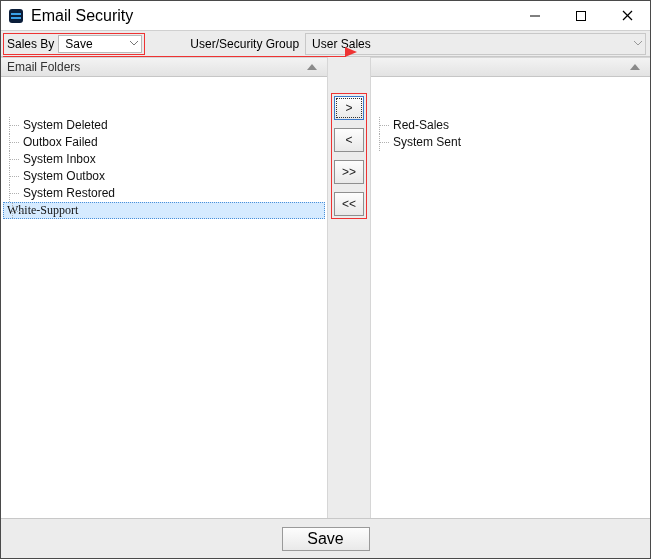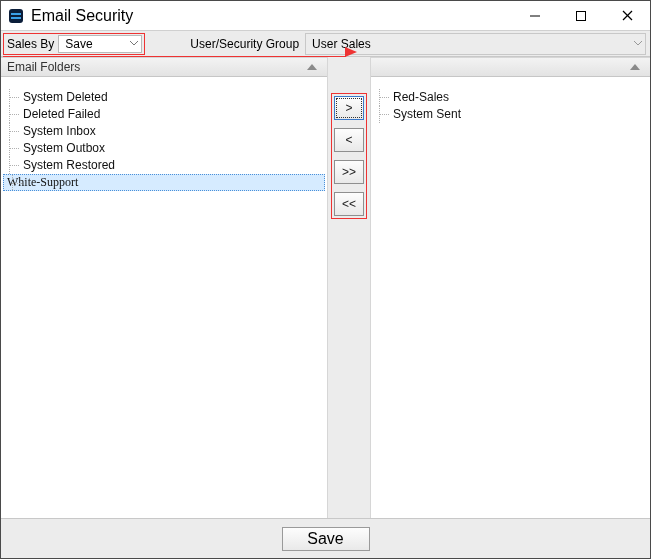--- a/index.html
+++ b/index.html
@@ -103,20 +103,21 @@
   .body {
     flex: 1;
     display: flex;
     background: #fff;
     overflow: hidden;
   }
   .panel {
     display: flex;
     flex-direction: column;
     background: #fff;
+    gap: 28px;
   }
   .panel.left { width: 326px; }
   .panel.right { flex: 1; }
   .panel-header {
     height: 20px;
     background: linear-gradient(#f3f3f3, #e3e3e3);
     border-top: 1px solid #d6d6d6;
     border-bottom: 1px solid #c6c6c6;
     display: flex; align-items: center;
     padding: 0 6px;
@@ -284,21 +285,21 @@
   <div class="body">
 
     <div class="panel left">
       <div class="panel-header">
         <span>Email Folders</span>
         <span class="spacer"></span>
         <span class="tri-up"></span>
       </div>
       <div class="tree">
         <div class="tree-item"><span>System Deleted</span></div>
-        <div class="tree-item"><span>Deleted Failed</span></div>
+        <div class="tree-item"><span>Outbox Failed</span></div>
         <div class="tree-item"><span>System Inbox</span></div>
         <div class="tree-item"><span>System Outbox</span></div>
         <div class="tree-item"><span>System Restored</span></div>
         <div class="tree-item selected"><span>White-Support</span></div>
       </div>
     </div>
 
     <div class="midcol">
       <div class="move-group">
         <div class="move-btn focus">

